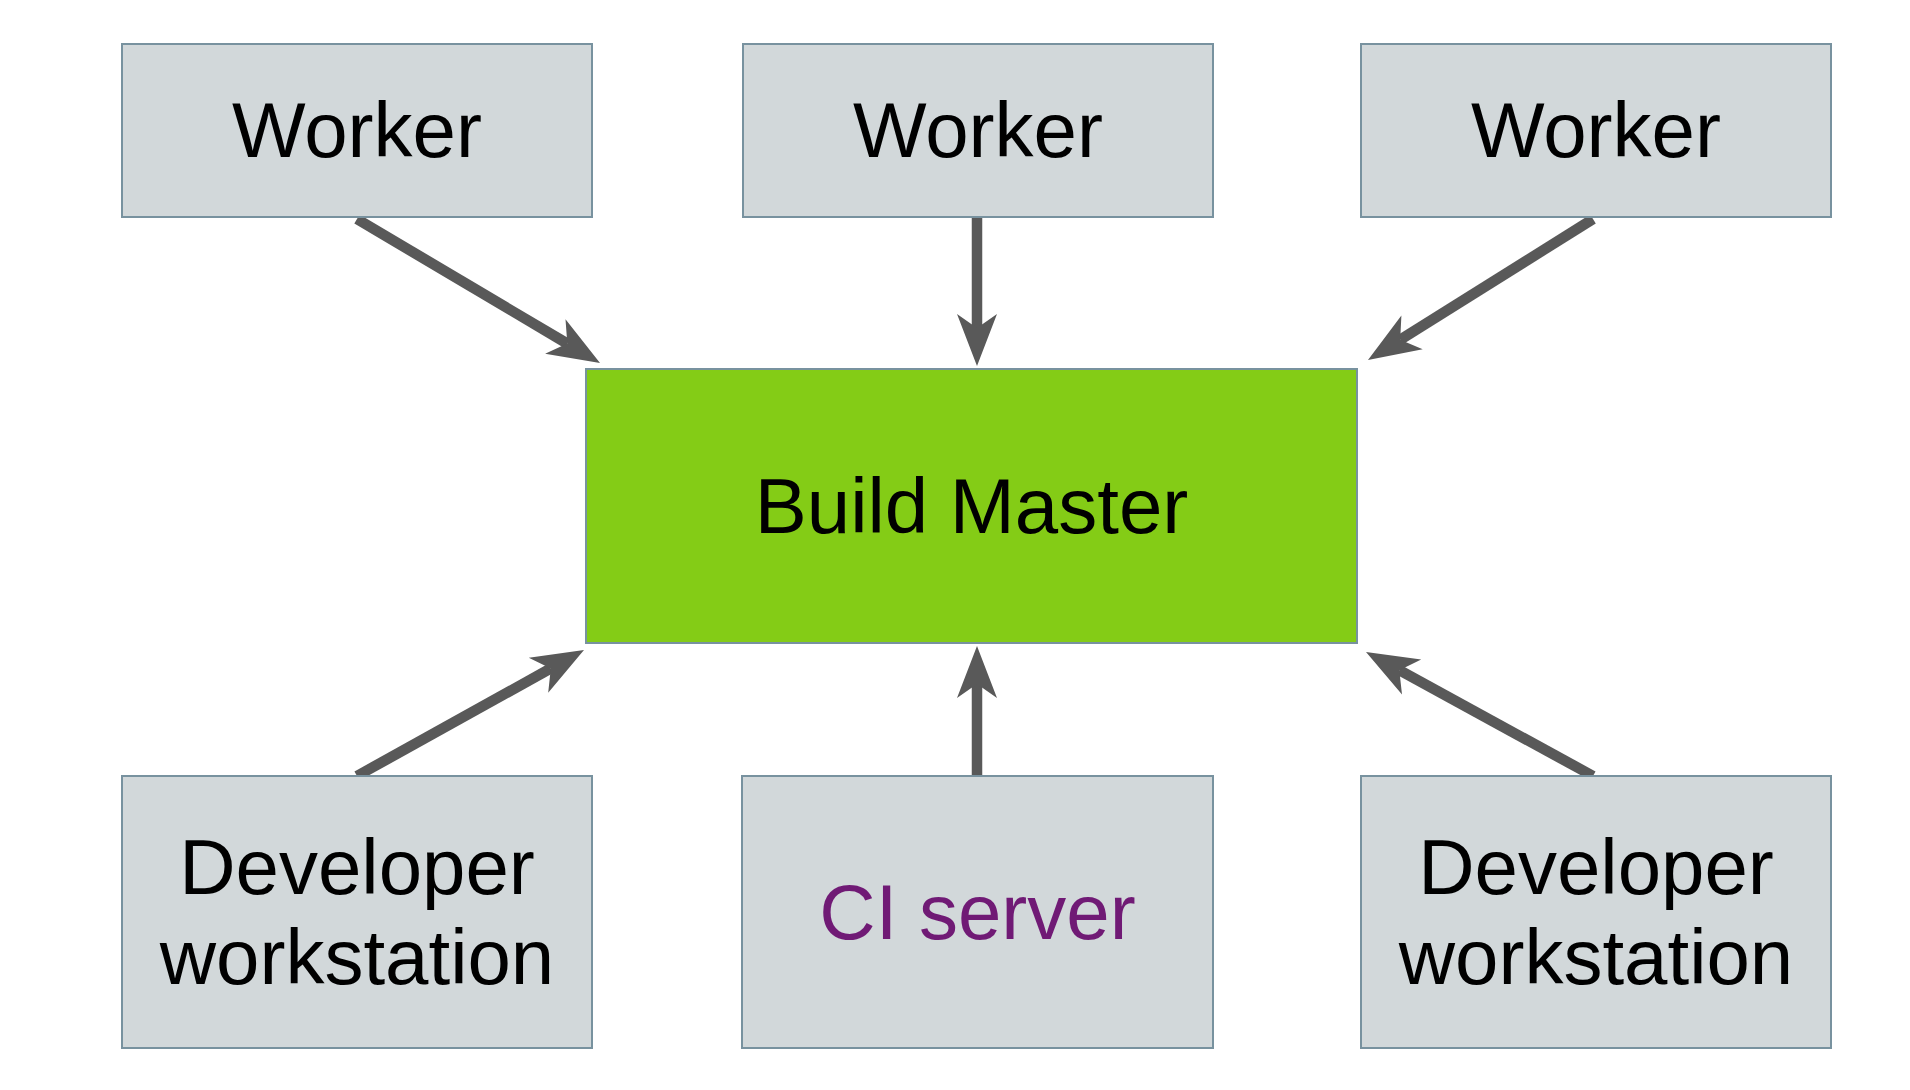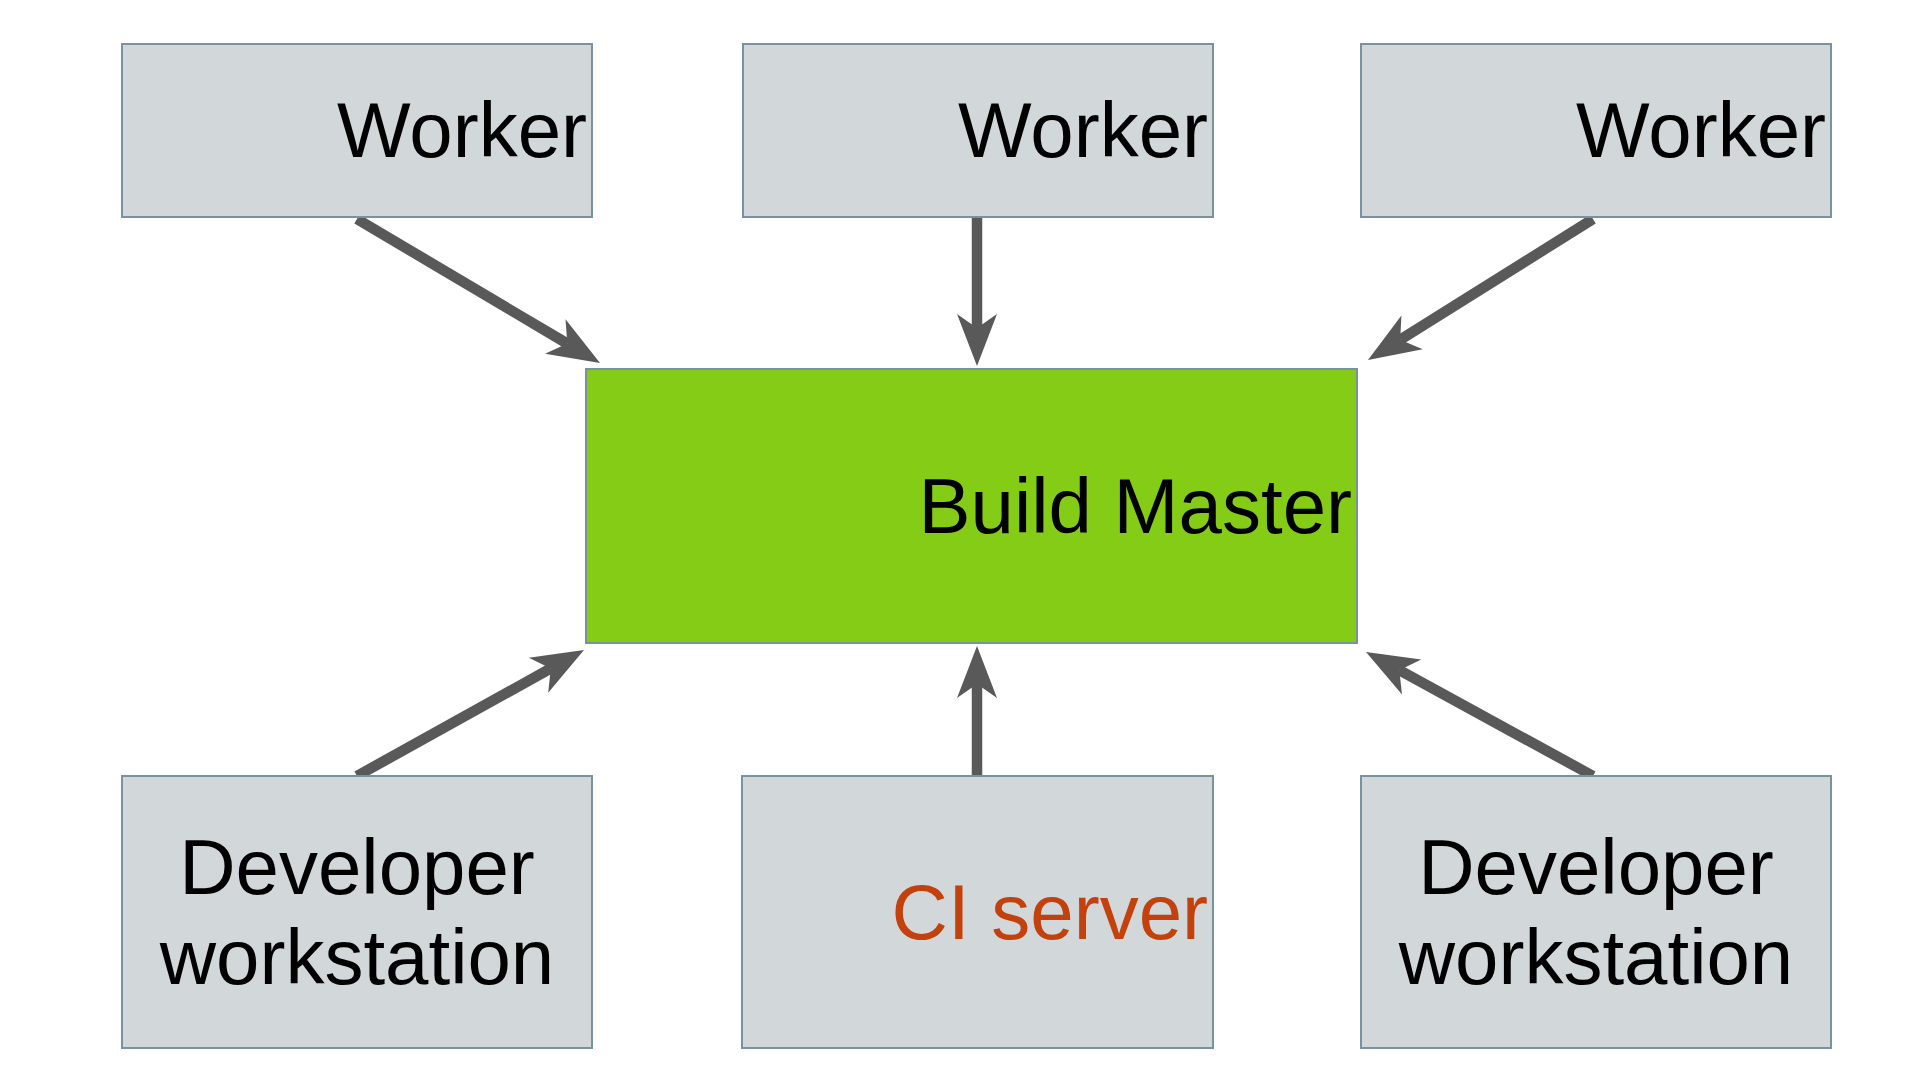--- a/index.html
+++ b/index.html
@@ -21,21 +21,21 @@
     top: 0;
     width: 1910px;
     height: 1090px;
     pointer-events: none;
   }
   .node {
     position: absolute;
     box-sizing: border-box;
     display: flex;
     align-items: center;
-    justify-content: flex-end;
+    justify-content: center;
     text-align: center;
     font-size: 78px;
     line-height: 1.16;
     font-weight: 400;
     padding: 0 4px;
     border-style: solid;
     border-width: 2px;
   }
 </style>
 </head>
@@ -77,20 +77,20 @@
       </div>
       <div class="node" style="left: 1360px; top: 43px; width: 472px; height: 175px; background: rgb(210, 216, 218); border-color: rgb(120, 146, 159); color: rgb(0, 0, 0);">
         <span>Worker</span>
       </div>
       <div class="node" style="left: 585px; top: 368px; width: 773px; height: 276px; background: #84cc16; border-color: rgb(120, 146, 159); color: rgb(0, 0, 0);">
         <span>Build Master</span>
       </div>
       <div class="node" style="left: 121px; top: 775px; width: 472px; height: 274px; background: rgb(210, 216, 218); border-color: rgb(120, 146, 159); color: rgb(0, 0, 0);">
         <span>Developer workstation</span>
       </div>
-      <div class="node" style="left: 741px; top: 775px; width: 473px; height: 274px; background: rgb(210, 216, 218); border-color: rgb(120, 146, 159); color: #c2410c;">
+      <div class="node" style="left: 741px; top: 775px; width: 473px; height: 274px; background: rgb(210, 216, 218); border-color: rgb(120, 146, 159); color: #701a75;">
         <span>CI server</span>
       </div>
       <div class="node" style="left: 1360px; top: 775px; width: 472px; height: 274px; background: rgb(210, 216, 218); border-color: rgb(120, 146, 159); color: rgb(0, 0, 0);">
         <span>Developer workstation</span>
       </div>
     </div>
 </div>
 
 </body></html>

